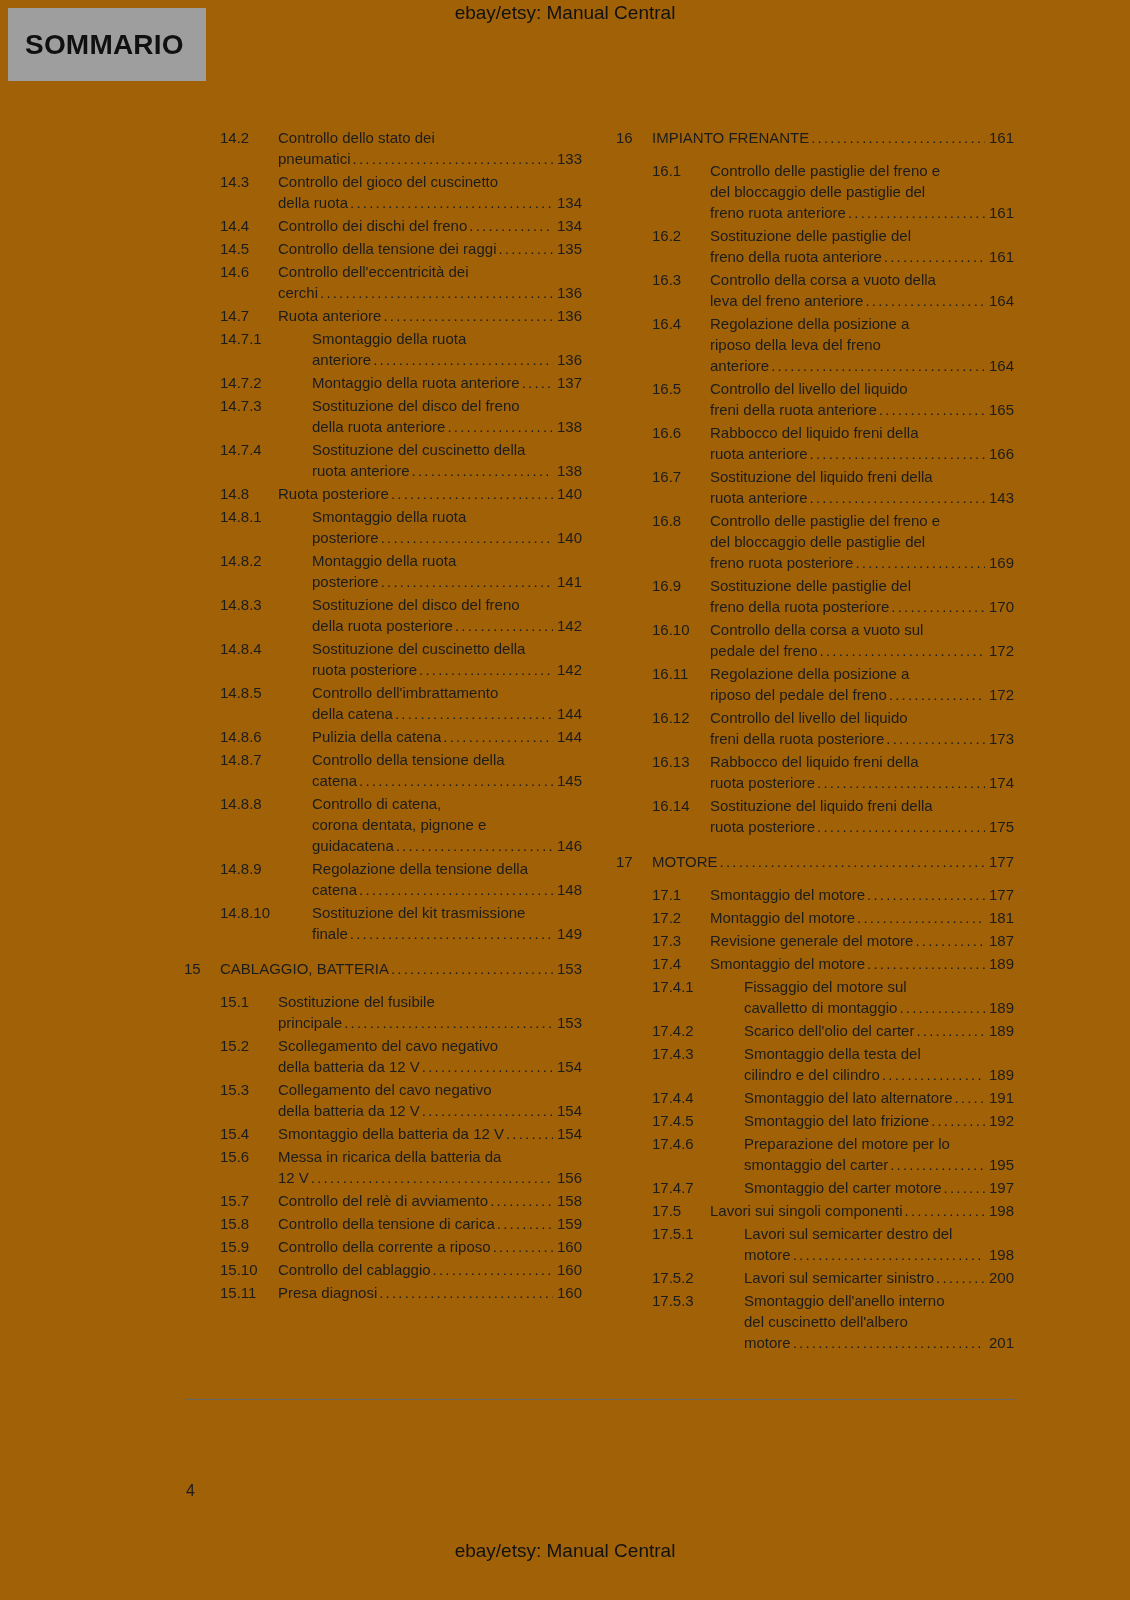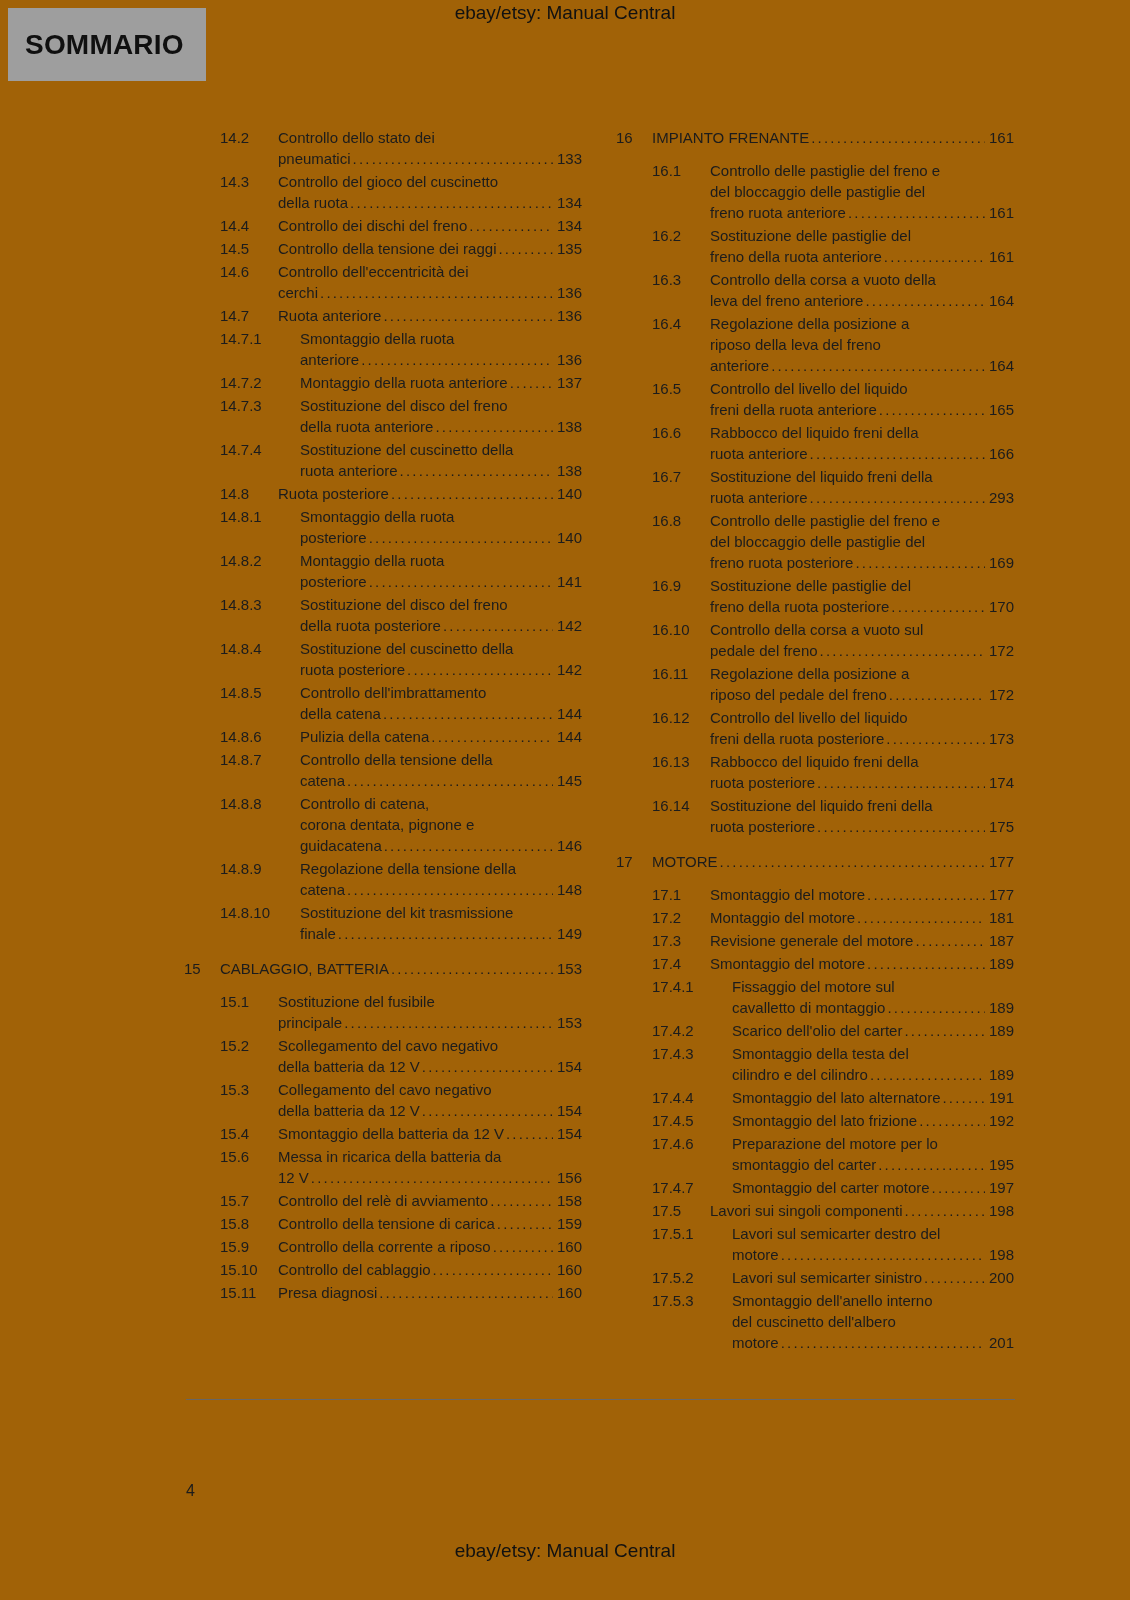--- a/index.html
+++ b/index.html
@@ -54,21 +54,21 @@
   }
   .toc-col { flex: 1 1 0; min-width: 0; }
 
   .entry { display: flex; margin-bottom: 2px; }
   .entry.lv1 { margin-top: 14px; margin-bottom: 12px; }
   .toc-col .entry:first-child { margin-top: 0; }
 
   .lv1 > .num { width: 36px; flex: none; }
   .lv2 { padding-left: 36px; }
   .lv2 > .num { width: 58px; flex: none; }
-  .lv3 { padding-left: 36px; }
+  .lv3 { padding-left: 36px; gap: 12px; }
   .lv3 > .num { width: 80px; flex: none; }
 
   .body { flex: 1 1 auto; min-width: 0; display: block; }
   .line { display: block; }
   .lastline { display: flex; align-items: baseline; }
   .txt { flex: none; white-space: nowrap; }
   .dots {
     flex: 1 1 auto;
     overflow: hidden;
     white-space: nowrap;
@@ -536,21 +536,21 @@
             </span>
           </span>
         </div>
         <div class="entry lv2">
           <span class="num">16.7</span>
           <span class="body">
             <span class="line">Sostituzione del liquido freni della</span>
             <span class="lastline">
               <span class="txt">ruota anteriore</span>
               <span class="dots"></span>
-              <span class="pagenum">293</span>
+              <span class="pagenum">143</span>
             </span>
           </span>
         </div>
         <div class="entry lv2">
           <span class="num">16.8</span>
           <span class="body">
             <span class="line">Controllo delle pastiglie del freno e</span>
             <span class="line">del bloccaggio delle pastiglie del</span>
             <span class="lastline">
               <span class="txt">freno ruota posteriore</span>

